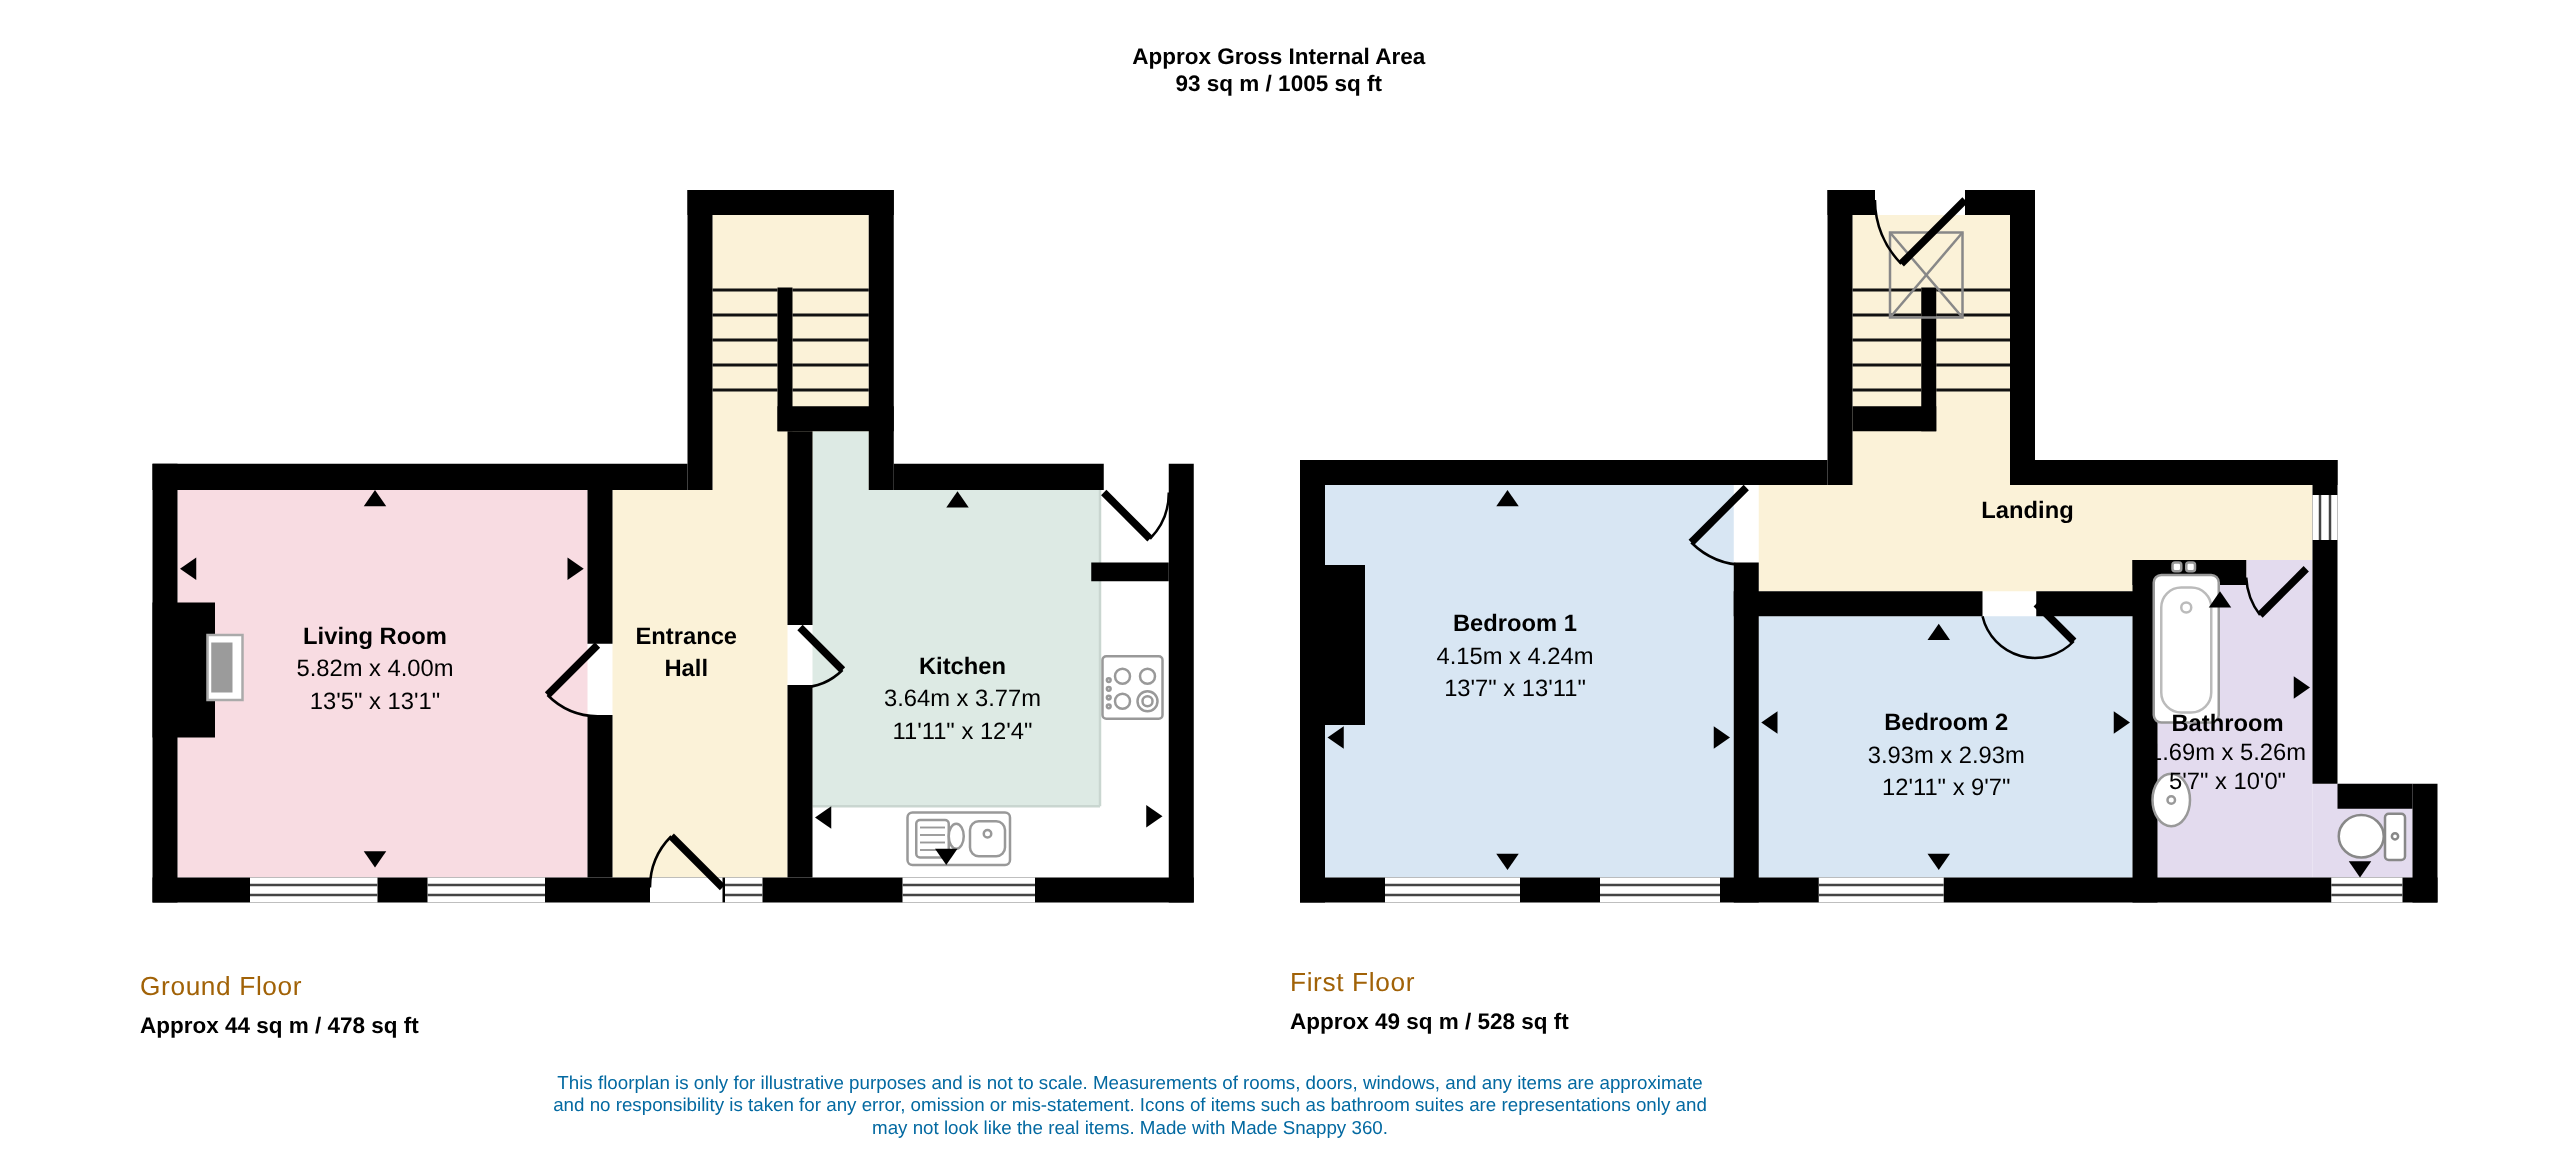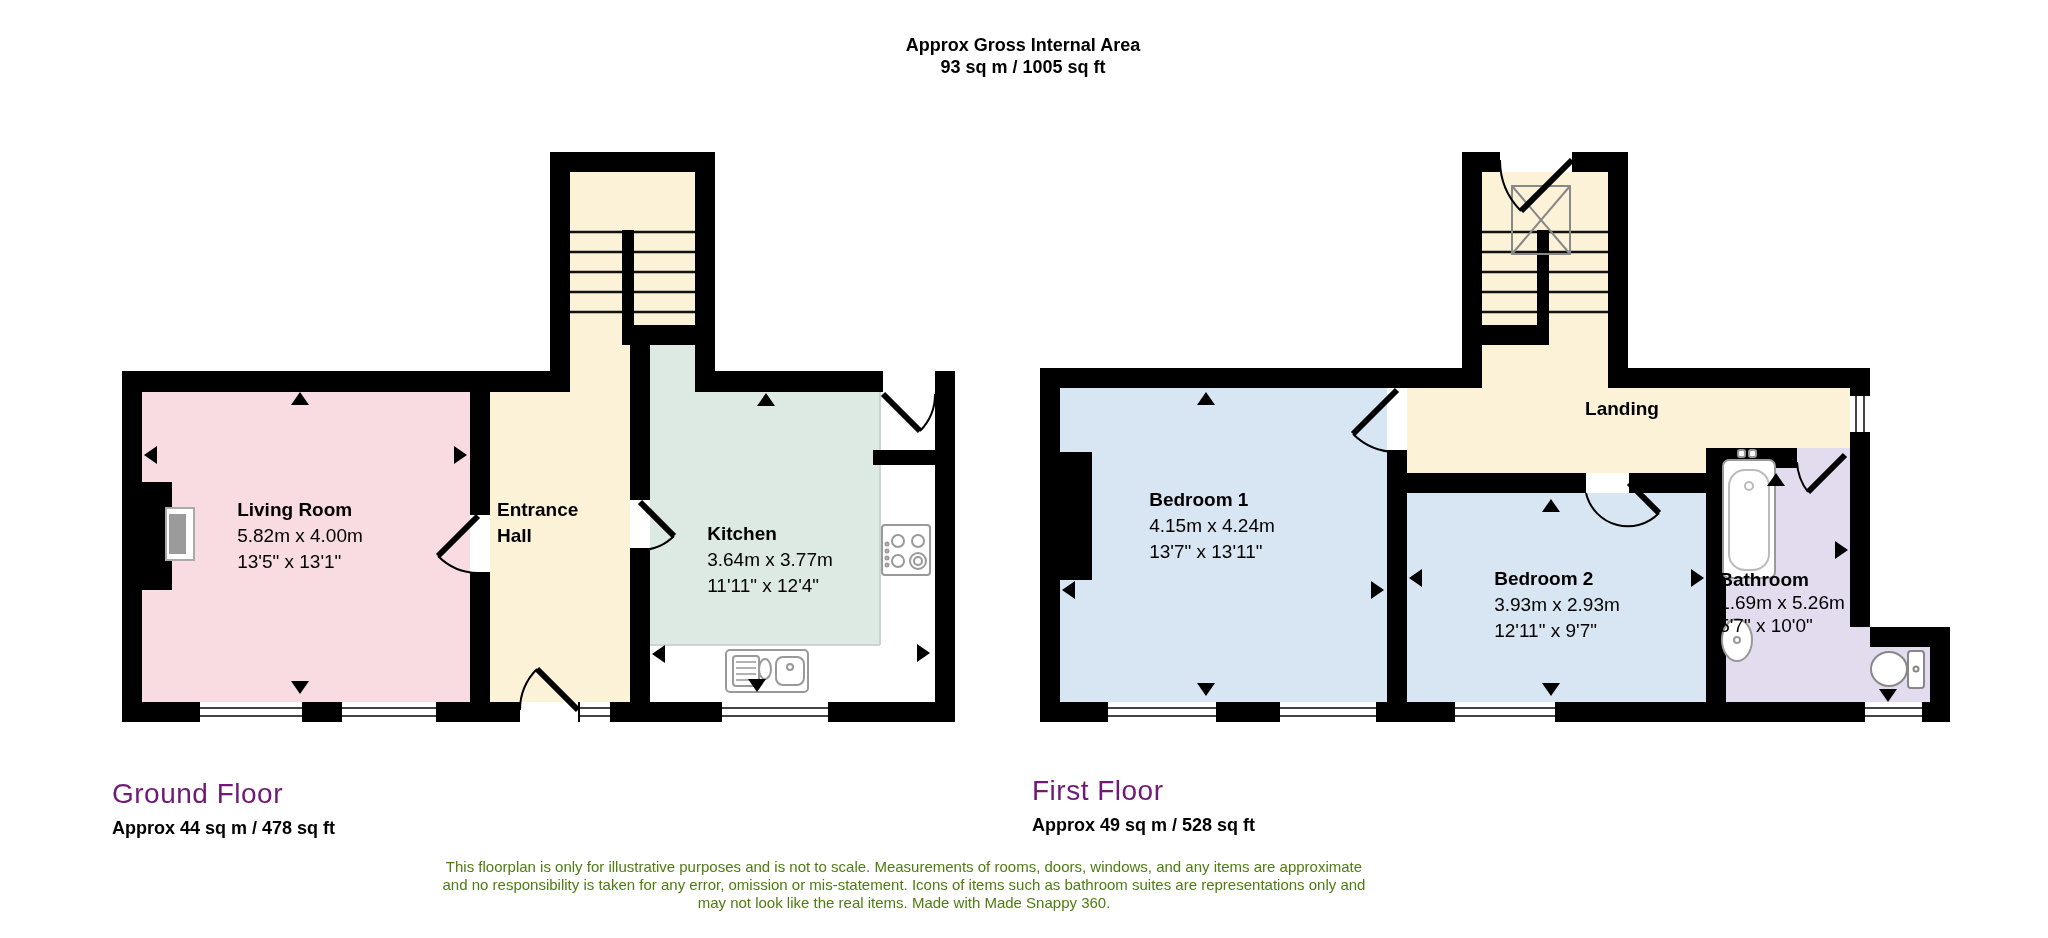--- a/index.html
+++ b/index.html
@@ -1,27 +1,27 @@
 <!DOCTYPE html>
 <html><head>
 <meta charset="utf-8">
 <style>
   html,body{margin:0;padding:0;background:#ffffff;}
   body{width:2048px;height:938px;position:relative;font-family:"Liberation Sans",sans-serif;color:#000;}
   .canvas{position:absolute;inset:0;width:1808px;height:938px;}
   svg.plan{position:absolute;left:0;top:0;width:2048px;height:938px;}
-  .lbl{position:absolute;text-align:left;transform:translateX(-50%);line-height:26px;font-size:19px;white-space:nowrap;}
+  .lbl{position:absolute;text-align:center;transform:translateX(-50%);line-height:26px;font-size:19px;white-space:nowrap;}
   .lbl .rn{font-weight:bold;}
   .lbl.wrap{white-space:normal;}
   .lbl.tight{line-height:23px;}
   .title{position:absolute;left:1023px;top:34px;transform:translateX(-50%);text-align:center;font-size:18px;font-weight:bold;line-height:22px;white-space:nowrap;}
   .floorlbl{position:absolute;}
-  .floorlbl .fname{font-size:28px;font-weight:400;color:#701a75;letter-spacing:0.5px;}
+  .floorlbl .fname{font-size:21px;font-weight:400;color:#a16207;letter-spacing:0.5px;}
   .floorlbl .farea{font-size:18px;font-weight:bold;margin-top:8px;}
-  .disclaimer{position:absolute;left:0;right:0;top:858px;text-align:center;font-size:15px;line-height:18px;color:#4d7c0f;}
+  .disclaimer{position:absolute;left:0;right:0;top:858px;text-align:center;font-size:15px;line-height:18px;color:#0369a1;}
 </style>
 </head>
 <body>
 
 <div class="canvas">
 
 <svg class="plan" viewBox="0 0 2048 938">
 
   <g>
 

